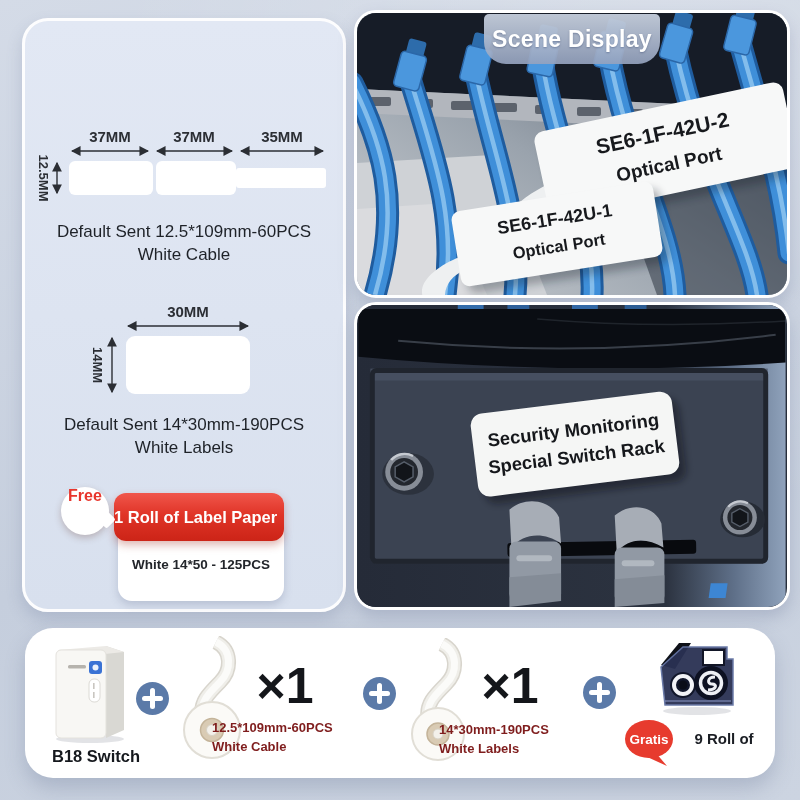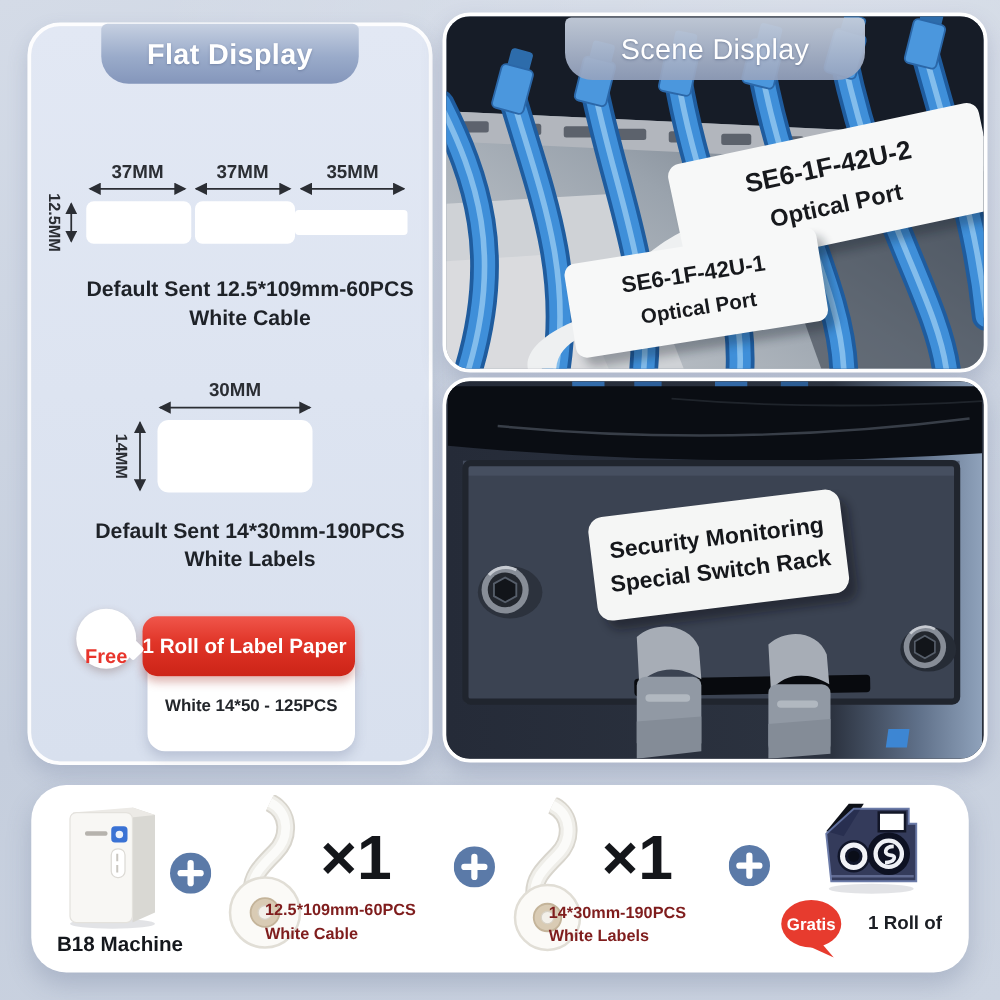--- a/index.html
+++ b/index.html
@@ -24,29 +24,29 @@
     width:206px;height:48px;
     background:linear-gradient(180deg,#c6d0e1 0%,#9aabca 55%,#8496bb 100%);
     border-radius:5px 5px 22px 22px;
     display:flex;align-items:center;justify-content:center;
     color:#ffffff;font-size:23px;font-weight:bold;letter-spacing:.3px;
     text-shadow:0 1px 2px rgba(70,85,120,.4);
   }
   .dim-svg{position:absolute;left:0;display:block;}
   .dim-svg text{font-family:"Liberation Sans",sans-serif;fill:#2b2e34;font-weight:bold;}
   .caption{
-    position:absolute;left:16px;width:100%;text-align:center;
-    color:#1e2228;font-size:17px;font-weight:bold;line-height:23px;
+    position:absolute;left:0;width:100%;text-align:center;
+    color:#1e2228;font-size:17px;font-weight:normal;line-height:23px;
   }
 
   
   .free-bubble{
     position:absolute;left:36px;top:466px;width:48px;height:48px;z-index:3;
     background:#ffffff;border-radius:50%;
-    display:flex;align-items:flex-end;justify-content:center;
+    display:flex;align-items:flex-start;justify-content:center;
     color:#e8352c;font-size:16px;font-weight:bold;
     box-shadow:0 3px 7px rgba(110,70,60,.3);
   }
   .free-bubble::after{
     content:"";position:absolute;right:-4px;bottom:9px;width:13px;height:13px;
     background:#ffffff;transform:rotate(45deg);border-radius:2px;z-index:-1;
   }
   .free-card-red{
     position:absolute;left:89px;top:472px;width:170px;height:48px;z-index:2;
     background:linear-gradient(180deg,#f0564b 0%,#e03427 45%,#cc2417 100%);
@@ -67,25 +67,25 @@
   .photo{
     position:absolute;left:354px;width:436px;border:3px solid #ffffff;
     border-radius:22px;overflow:hidden;box-sizing:border-box;
     box-shadow:0 8px 16px rgba(92,106,140,.26);
   }
   .photo-top{top:10px;height:288px;background:#9aa3ae;}
   .photo-bottom{top:302px;height:308px;background:#272e3b;}
   .photo svg{display:block;width:100%;height:100%;}
   .scene-tab{
     position:absolute;top:1px;left:50%;transform:translateX(-50%);
-    width:240px;height:50px;z-index:5;
+    width:176px;height:50px;z-index:5;
     background:linear-gradient(180deg,rgba(198,207,221,.95) 0%,rgba(148,162,190,.92) 100%);
     border-radius:5px 5px 22px 22px;
     display:flex;align-items:center;justify-content:center;
-    color:#ffffff;font-size:23px;font-weight:normal;letter-spacing:.3px;
+    color:#ffffff;font-size:23px;font-weight:bold;letter-spacing:.3px;
     text-shadow:0 1px 2px rgba(60,75,110,.45);
   }
 
   
   .bundle-panel{
     position:absolute;left:25px;top:628px;width:750px;height:150px;
     background:#ffffff;border-radius:28px;
     box-shadow:0 10px 20px rgba(92,106,140,.28);
   }
   .bundle-panel .abs{position:absolute;}
@@ -98,23 +98,20 @@
     font-size:15px;font-weight:bold;color:#1b1e24;line-height:21px;}
   .plus-icon{width:33px;height:33px;}
   svg text{font-family:"Liberation Sans",sans-serif;}
 </style>
 </head>
 <body>
 
 <div class="stage">
 
   <div class="left-panel">
-    <div class="panel-tab">
-      <span>Flat Display</span>
-    </div>
 
     <svg class="dim-svg" style="top:106px" width="324" height="100" viewBox="0 0 324 100">
       <defs>
         <marker id="ar" viewBox="0 0 8 8" markerWidth="7" markerHeight="7" refX="7" refY="4" orient="auto-start-reverse">
             <path d="M0,0 L8,4 L0,8 Z" fill="#2b2e34"></path>
           </marker>
       </defs>
       <text x="85" y="15" font-size="15" text-anchor="middle">37MM</text>
       <text x="169" y="15" font-size="15" text-anchor="middle">37MM</text>
       <text x="257" y="15" font-size="15" text-anchor="middle">35MM</text>
@@ -340,21 +337,21 @@
       <polygon points="62,8 80,14 80,92 62,100" fill="#d9d8d3"></polygon>
       <polygon points="14,12 62,8 80,14 32,19" fill="#eceae6"></polygon>
       <rect x="12" y="12" width="50" height="88" rx="5" fill="#f8f7f4" stroke="#e4e2dd"></rect>
       <rect x="24" y="27" width="18" height="3.5" rx="1.5" fill="#b6b3ad"></rect>
       <rect x="45" y="23" width="13" height="13" rx="3" fill="#3a72d4"></rect>
       <circle cx="51.5" cy="29.5" r="3" fill="#ffffff" opacity="0.9"></circle>
       <rect x="45" y="41" width="11" height="23" rx="5" fill="#ffffff" stroke="#dcdad5"></rect>
       <rect x="49" y="45" width="1.6" height="6" fill="#c9c6c0"></rect>
       <rect x="49" y="54" width="1.6" height="6" fill="#c9c6c0"></rect>
     </svg>
-    <div class="abs machine-label">B18 Machine</div>
+    <div class="abs machine-label">B18 Switch</div>
 
     <svg class="abs plus-icon" style="left:111px;top:54px" viewBox="0 0 33 33">
       <circle cx="16.5" cy="16.5" r="16.5" fill="#5b7aa8"></circle>
       <line x1="16.5" y1="8.5" x2="16.5" y2="24.5" stroke="#fff" stroke-width="5" stroke-linecap="round"></line>
       <line x1="8.5" y1="16.5" x2="24.5" y2="16.5" stroke="#fff" stroke-width="5" stroke-linecap="round"></line>
     </svg>
 
     <svg class="abs" style="left:155px;top:8px" width="64" height="126" viewBox="0 0 64 126">
       <path d="M 36,6 C 52,14 52,34 40,46 C 28,58 20,66 22,80" fill="none" stroke="#d8d5cd" stroke-width="15"></path>
       <path d="M 36,6 C 52,14 52,34 40,46 C 28,58 20,66 22,80" fill="none" stroke="#efeee9" stroke-width="12"></path>
@@ -411,17 +408,17 @@
       <path d="M 12,62 L 78,62" stroke="rgba(150,165,210,.45)" stroke-width="2"></path>
     </svg>
 
     <svg class="abs" style="left:598px;top:90px" width="52" height="52" viewBox="0 0 52 52">
       <path d="M 32,34 L 44,48 L 22,38 Z" fill="#e73b2e"></path>
       <ellipse cx="26" cy="21" rx="24" ry="19" fill="#e73b2e"></ellipse>
       <text x="26" y="26" font-size="13.5" font-weight="bold" fill="#ffffff" text-anchor="middle">Gratis</text>
     </svg>
 
     <div class="abs gift-caption">
-      <div>1 Roll of</div>
+      <div>9 Roll of</div>
     </div>
   </div>
 
 </div>
 
 </body></html>

